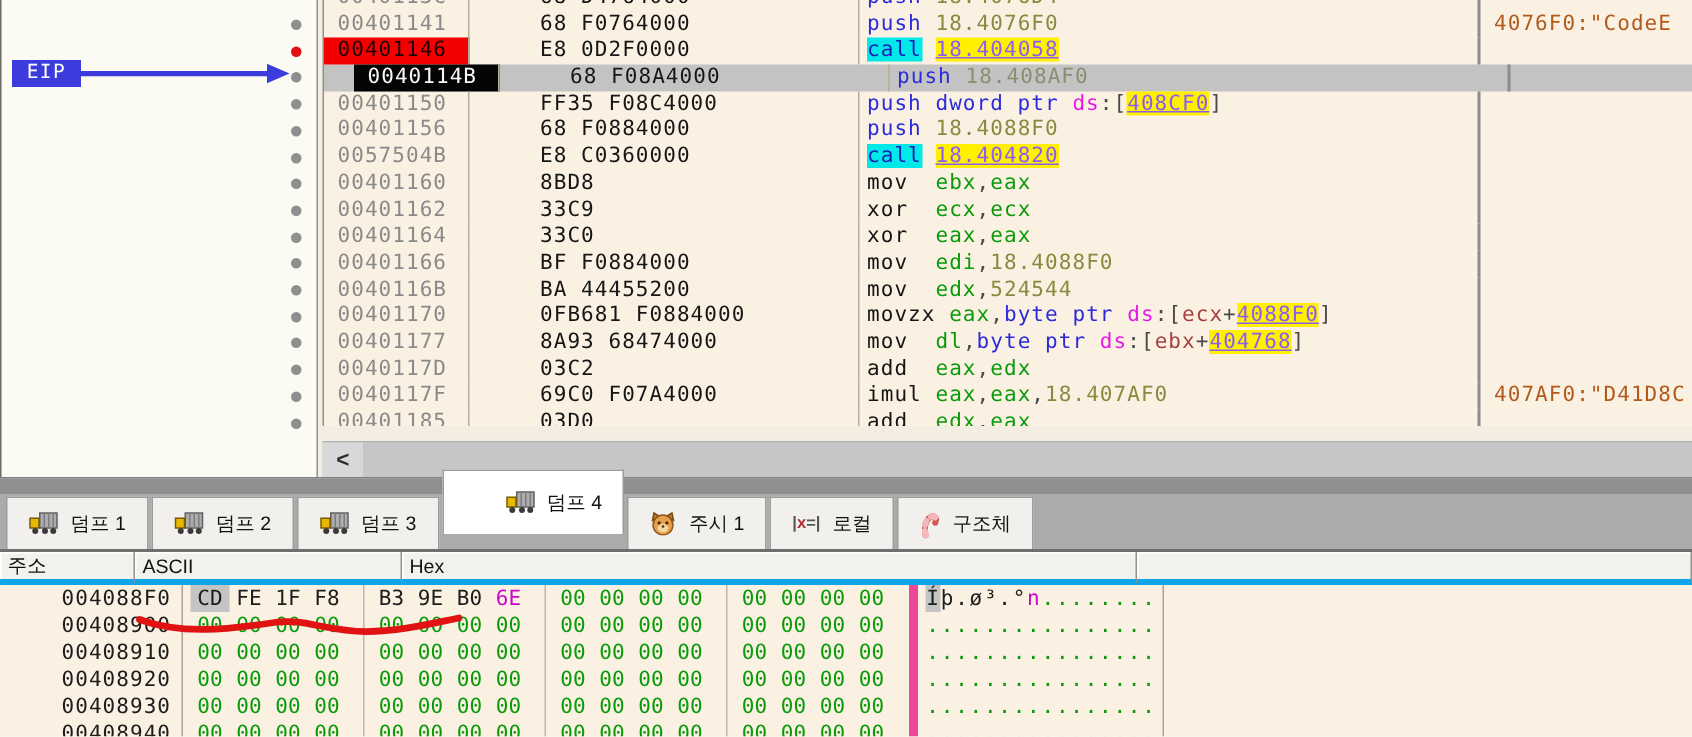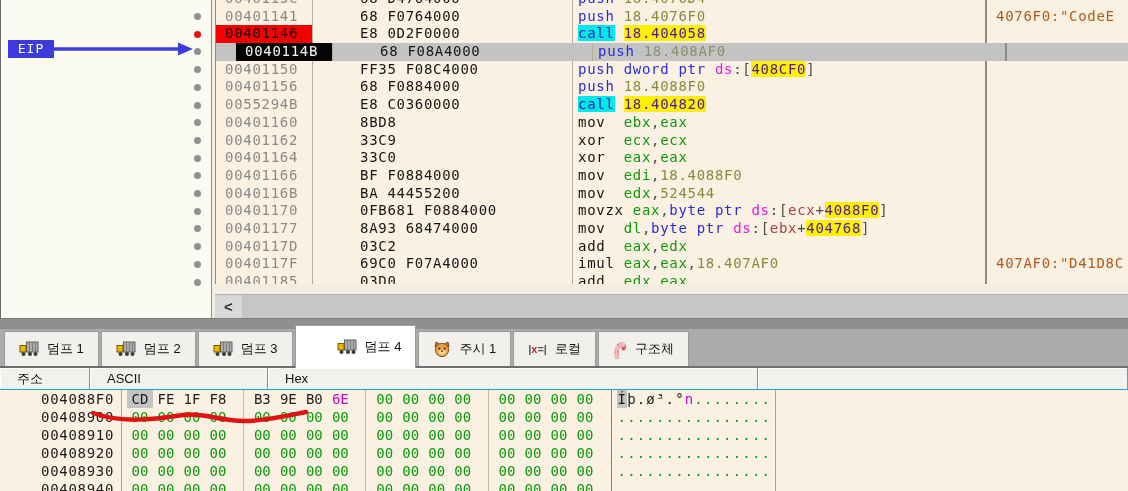--- a/index.html
+++ b/index.html
@@ -23,54 +23,54 @@
           border-right:1px solid #B7AD9C;}
   .c-addr.a-red{background:#F50000;color:#1D0000;}
   .c-addr.a-black{background:#050505;color:#F8F8F8;}
   .c-bytes{width:260px;padding-left:47px;box-sizing:border-box;color:#161616;
            border-right:1px solid #B7AD9C;white-space:pre;}
   .c-instr{width:412px;padding-left:5px;box-sizing:border-box;white-space:pre;}
   .c-comment{flex:1;padding-left:9px;box-sizing:border-box;border-left:2px solid #8C8C8C;
              color:#B25A1C;white-space:pre;overflow:hidden;}
   .tk.mn{color:#141414;} .tk.mnb{color:#2B2BDC;}
   .tk.chl{background:#00E8E8;color:#1A1AB8;}
-  .tk.yhl{background:#FFF000;color:#4c1d95;}
+  .tk.yhl{background:#FFF000;color:#8b5cf6;text-decoration:underline;}
   .tk.val{color:#8A8A3F;} .tk.dval{color:#8D8D70;}
   .tk.reg{color:#0A9A0A;} .tk.rgm{color:#A84040;}
   .tk.seg{color:#E61AE6;} .tk.pun{color:#4A4A4A;} .tk.sp{color:#4A4A4A;}
   
   .hscroll{position:absolute;left:215px;top:294px;right:0;height:24px;background:#CDCDCD;
            border-top:1px solid #B2B2B2;box-sizing:border-box;display:flex;}
   .hs-btn{width:27px;height:100%;background:#D8D8D8;color:#2E2E2E;font-size:15px;font-weight:bold;
           display:flex;align-items:center;justify-content:center;font-family:"Liberation Sans",sans-serif;}
   .hs-track{flex:1;background:#C6C6C6;}
   
   .tabbar{position:absolute;left:0;top:318px;width:1128px;height:50px;box-sizing:border-box;
           background:linear-gradient(#8F8F8F 0px,#8F8F8F 10px,#ABABAB 10px);
           border-top:1px solid #7E7E7E;display:flex;align-items:flex-end;padding-left:3px;}
   .tabbar::after{content:"";position:absolute;left:0;right:0;bottom:0;height:2px;background:#6E6E6E;}
   .tab{position:relative;z-index:1;height:35px;margin:0 1px 2px 1px;background:#F1F0ED;
        border:1px solid #9C9C9C;border-bottom:none;box-sizing:border-box;display:flex;
        align-items:center;gap:8px;padding:0 14px;font:13px "Liberation Sans",sans-serif;color:#111;}
-  .tab.active{z-index:3;height:43px;margin-bottom:0;background:#FFFFFF;padding-left:41px;}
+  .tab.active{z-index:3;height:43px;margin-bottom:12px;background:#FFFFFF;padding-left:41px;}
   .tab .icon{display:inline-flex;align-items:center;}
   .locals-ic{font:bold 11px "Liberation Sans",sans-serif;color:#555;}
   .locals-ic b{color:#B03030;font-style:normal;}
   
   .dump{position:absolute;left:0;top:368px;width:1128px;height:123px;background:#FAF1E3;}
   .dump-header{display:flex;height:22px;}
-  .dh{background:#F2F1EE;border-right:1px solid #909090;border-bottom:1px solid #0ea5e9;
+  .dh{background:#F2F1EE;border-right:1px solid #909090;border-bottom:4px solid #0ea5e9;
       box-shadow:inset 1px 1px 0 #FFFFFF;box-sizing:border-box;display:flex;align-items:center;
-      padding-left:17px;font:13px "Liberation Sans",sans-serif;color:#111;}
+      padding-left:5px;font:13px "Liberation Sans",sans-serif;color:#111;}
   .dh-addr{width:90px;} .dh-hex{width:490px;} .dh-ascii{width:178px;} .dh-rest{flex:1;}
   .dump-rows{position:relative;height:101px;overflow:hidden;font-size:14px;}
   .drw{display:flex;height:18px;line-height:18px;margin-left:32px;}
   .d-addr{width:90px;padding-left:9px;box-sizing:border-box;color:#1C1C1C;
           border-right:1px solid #ABA290;letter-spacing:0.7px;}
-  .d-hex{width:490px;display:flex;box-sizing:border-box;border-right:1px solid #ec4899;justify-content:space-between;}
+  .d-hex{width:490px;display:flex;box-sizing:border-box;border-right:6px solid #ec4899;justify-content:space-between;}
   .hx-g{width:122px;box-sizing:border-box;border-right:1px solid #C2B8A6;display:flex;padding-left:5px;}
   .hx-g:last-child{border-right:none;}
   .hx-b{width:26px;text-align:center;}
   .d-ascii{width:164px;box-sizing:border-box;border-right:1px solid #ABA290;padding-left:5px;}
   .as-c{display:inline-block;width:9.6px;text-align:center;}
   .zz{color:#0A9A0A;} .hot{color:#1C1C1C;} .mag{color:#C80AC8;} .selb{background:#C4C4C4;}
   .red-annot{position:absolute;left:0;top:0;z-index:5;pointer-events:none;}
 </style>
 </head>
 <body>
@@ -136,21 +136,21 @@
             <div class="c-instr"><span class="tk mnb">push dword ptr </span><span class="tk seg">ds</span><span class="tk pun">:[</span><span class="tk yhl">408CF0</span><span class="tk pun">]</span></div>
             <div class="c-comment"></div>
           </div>
           <div class="drow">
             <div class="c-addr">00401156</div>
             <div class="c-bytes">68 F0884000</div>
             <div class="c-instr"><span class="tk mnb">push </span><span class="tk val">18.4088F0</span></div>
             <div class="c-comment"></div>
           </div>
           <div class="drow">
-            <div class="c-addr">0055294B</div>
+            <div class="c-addr">0057504B</div>
             <div class="c-bytes">E8 C0360000</div>
             <div class="c-instr"><span class="tk chl">call</span><span class="tk sp"> </span><span class="tk yhl">18.404820</span></div>
             <div class="c-comment"></div>
           </div>
           <div class="drow">
             <div class="c-addr">00401160</div>
             <div class="c-bytes">8BD8</div>
             <div class="c-instr"><span class="tk mn">mov  </span><span class="tk reg">ebx</span><span class="tk pun">,</span><span class="tk reg">eax</span></div>
             <div class="c-comment"></div>
           </div>

